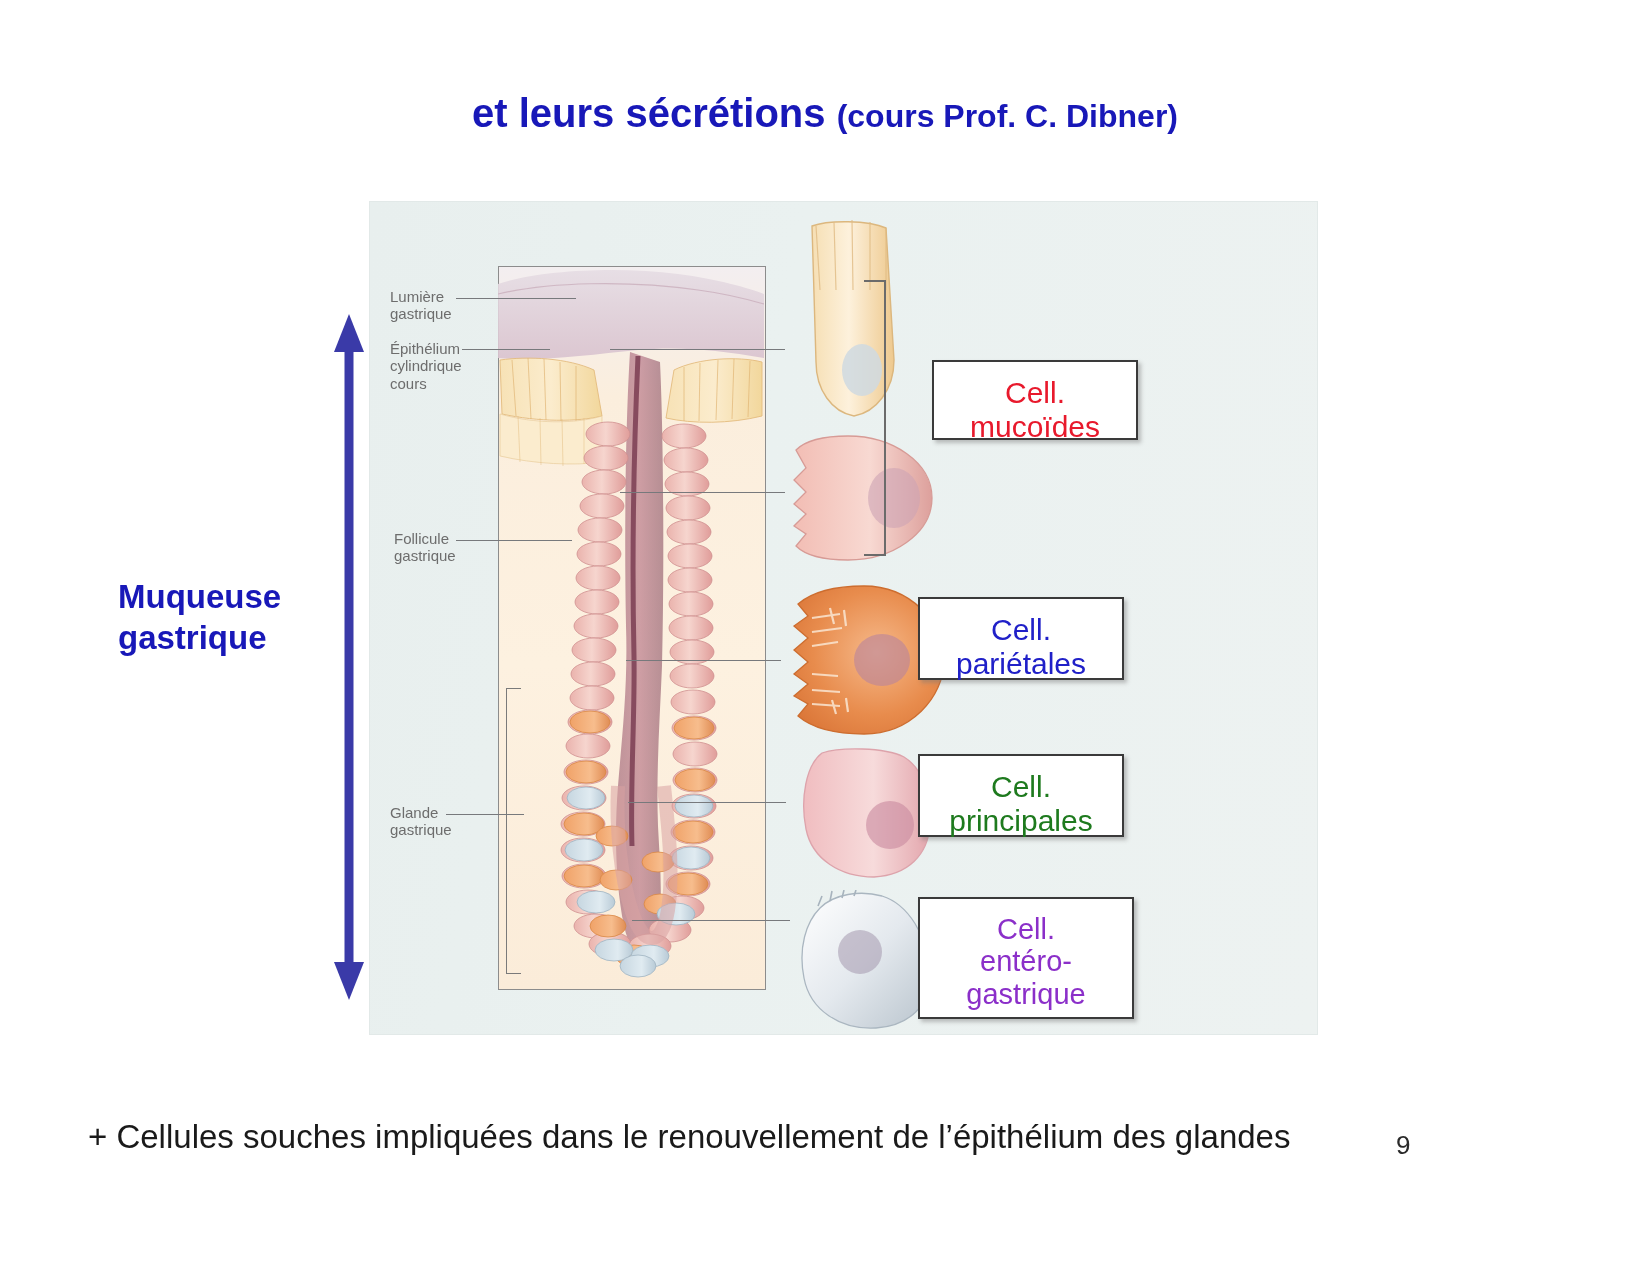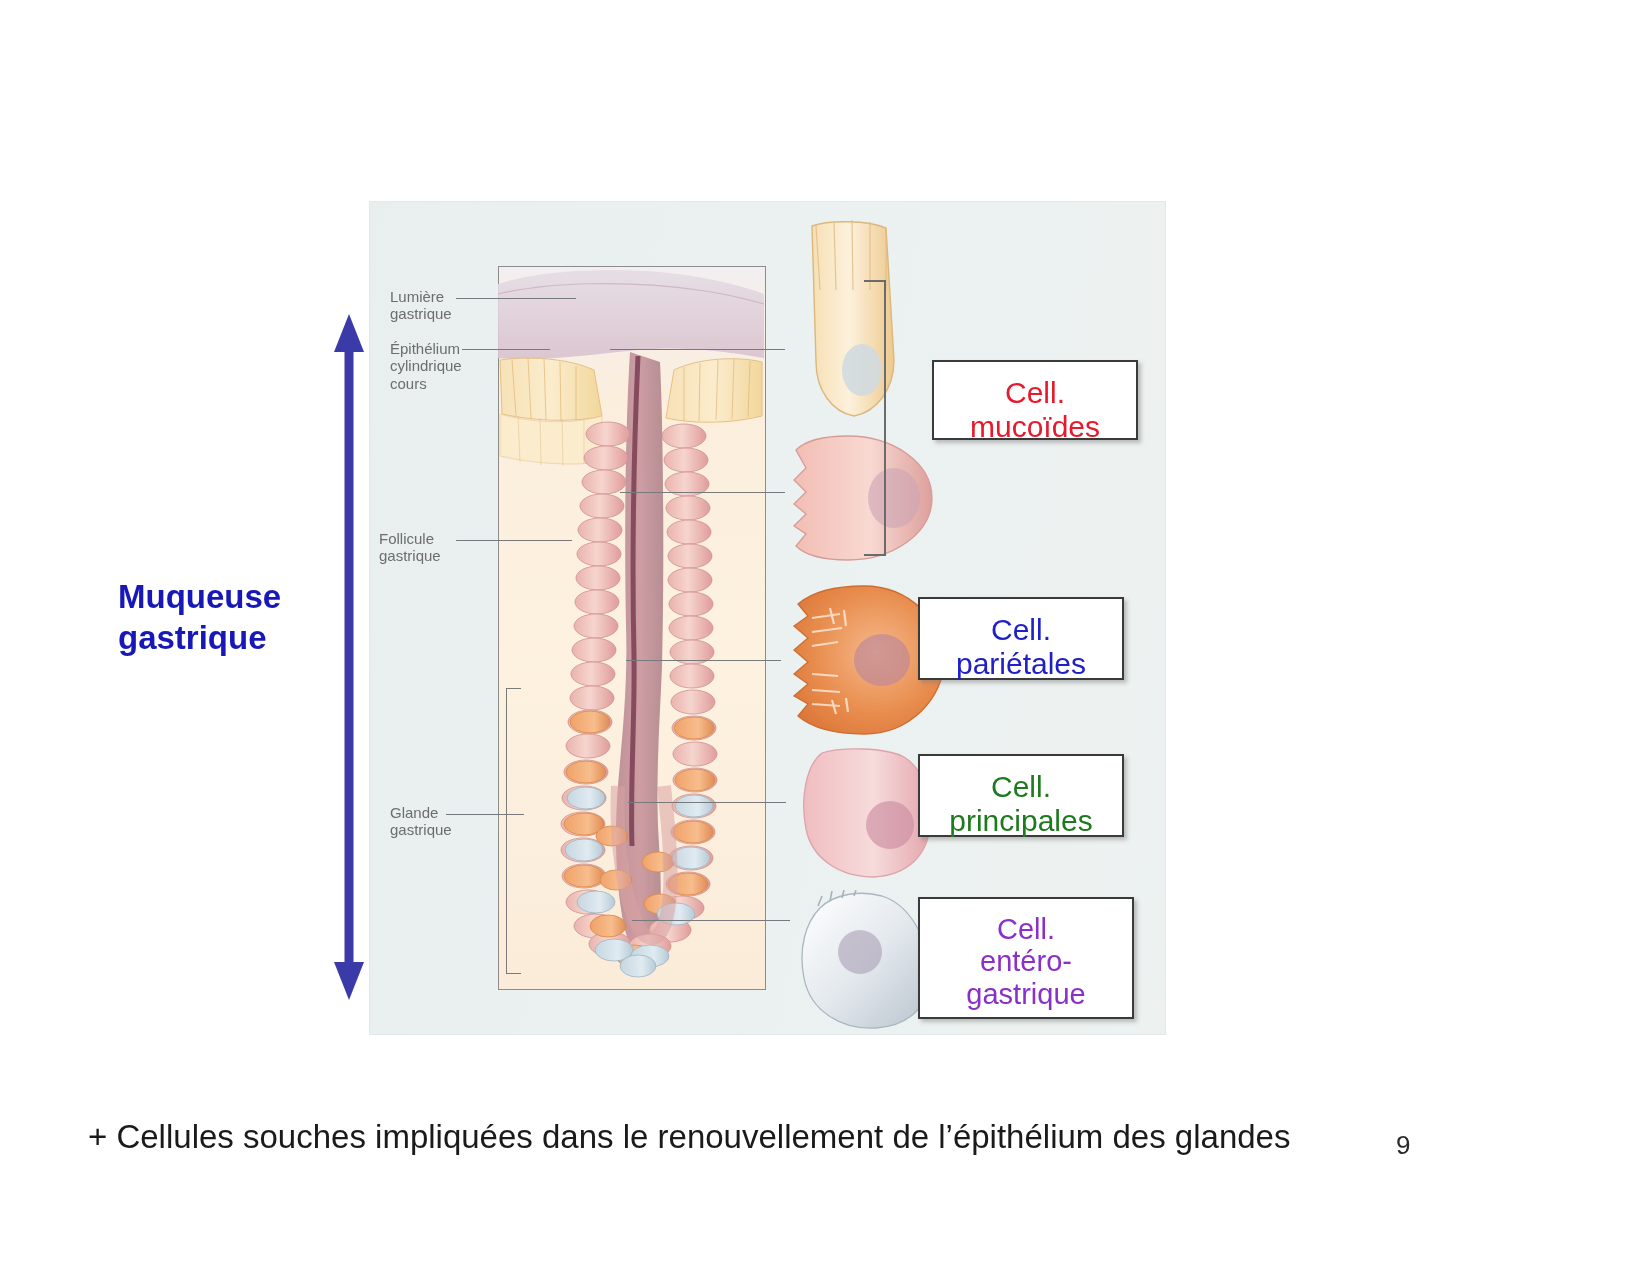--- a/index.html
+++ b/index.html
@@ -21,21 +21,21 @@
     line-height:1.28;
   }
   .title-line1{font-size:40px;letter-spacing:-0.2px;}
   .title-line2{font-size:40px;}
   .title-sub{font-size:32px;}
 
   
   #figure{
     position:absolute;
     left:370px;top:202px;
-    width:795px;height:832px;
+    width:947px;height:832px;
     background:#e9f0ee;
     background:linear-gradient(100deg,#e8efee 0%,#eaf1f0 40%,#edf2f1 100%);
     box-shadow:0 0 0 1px #e2e9e8;
     overflow:hidden;
   }
 
   
   #tissue-box{
     position:absolute;
     left:128px;top:64px;
@@ -116,20 +116,21 @@
   #page-number{
     position:absolute;
     left:1396px;top:1130px;
     font-size:26px;color:#2a2a2a;
   }
 </style>
 </head>
 <body>
 
 <div id="title-block">
+  <div class="title-line2"><span>et leurs sécrétions </span><span class="title-sub">(cours Prof. C. Dibner)</span></div>
 </div>
 
 <div id="figure">
 
   <div id="tissue-box"></div>
 
   <svg id="tissue-svg" viewBox="0 0 266 722">
     <defs>
       <linearGradient id="lum" x1="0" y1="0" x2="0" y2="1">
         <stop offset="0%" stop-color="#e6dde4"></stop>
@@ -346,21 +347,21 @@
 
   <div class="anat-label" style="left:20px;top:86px;">
     <div>Lumière</div>
     <div>gastrique</div>
   </div>
   <div class="anat-label" style="left:20px;top:138px;">
     <div>Épithélium</div>
     <div>cylindrique</div>
     <div>cours</div>
   </div>
-  <div class="anat-label" style="left:9px;top:328px;">
+  <div class="anat-label" style="left:24px;top:328px;">
     <div>Follicule</div>
     <div>gastrique</div>
   </div>
   <div class="anat-label" style="left:20px;top:602px;">
     <div>Glande</div>
     <div>gastrique</div>
   </div>
 
   <div id="bracket"></div>
   <div id="gland-bracket"></div>

